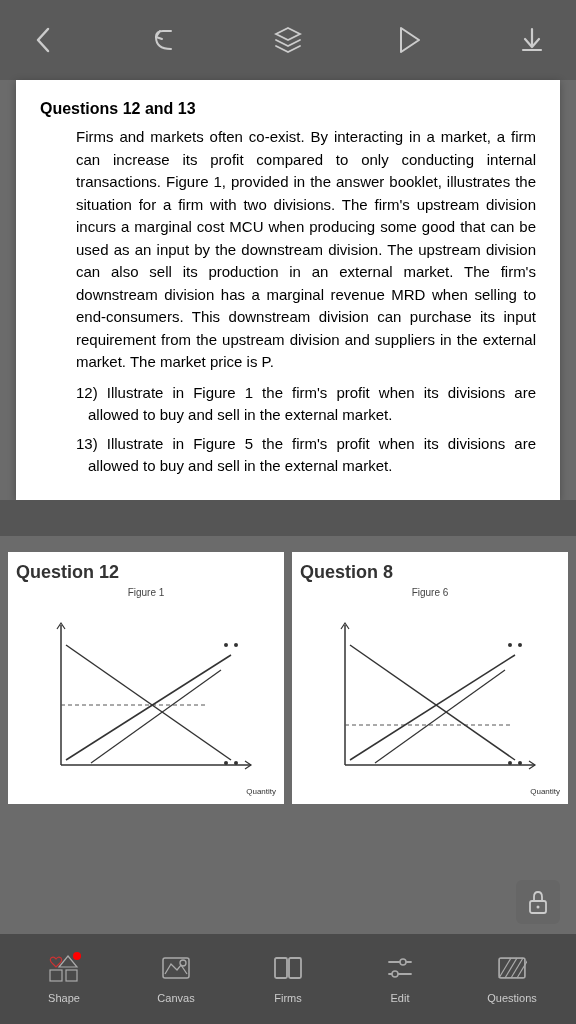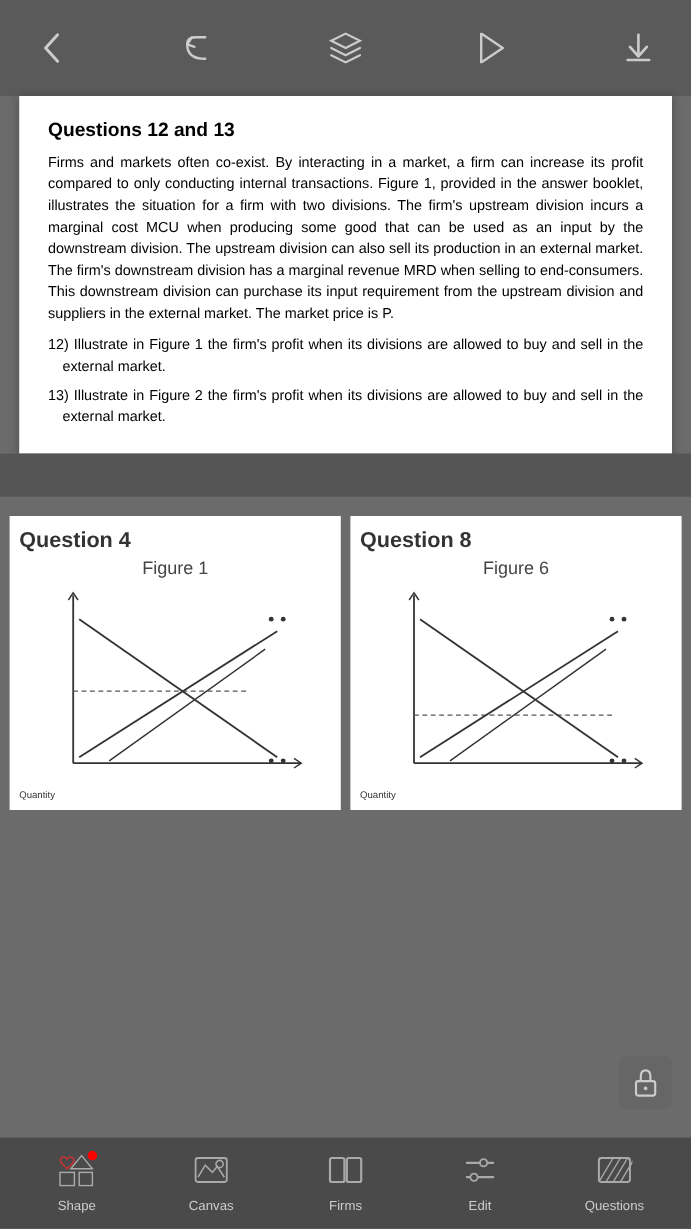--- a/index.html
+++ b/index.html
@@ -52,24 +52,25 @@
     }
 
     .paper-title {
       font-size: 16px;
       font-weight: bold;
       margin-bottom: 8px;
       color: #000;
     }
 
     .paper-body {
-      font-size: 12px;
+      font-size: 15px;
       line-height: 1.5;
       color: #000;
       text-align: justify;
+      margin-left: 36px;
     }
 
     .paper-body p {
       margin-bottom: 8px;
     }
 
     .paper-body .question-item {
       margin-bottom: 6px;
       padding-left: 12px;
       text-indent: -12px;
@@ -98,34 +99,34 @@
     }
 
     .figure-question-title {
       font-size: 18px;
       font-weight: bold;
       color: #333;
       margin-bottom: 4px;
     }
 
     .figure-label {
-      font-size: 15px;
+      font-size: 10px;
       color: #444;
       text-align: center;
-      margin-bottom: 4px;
+      margin-bottom: 17px;
     }
 
     .figure-svg-container {
       width: 100%;
       height: 170px;
     }
 
     .figure-caption {
       font-size: 8px;
-      text-align: left;
+      text-align: right;
       color: #333;
       margin-top: 2px;
     }
 
     
     .lock-btn {
       position: absolute;
       right: 16px;
       bottom: 100px;
       width: 44px;
@@ -137,21 +138,21 @@
       justify-content: center;
       cursor: pointer;
     }
 
     
     .bottom-nav {
       position: absolute;
       bottom: 0;
       left: 0;
       width: 100%;
-      height: 76px;
+      height: 90px;
       background: #4a4a4a;
       display: flex;
       align-items: center;
       justify-content: space-around;
       padding: 0 8px;
     }
 
     .nav-item {
       display: flex;
       flex-direction: column;
@@ -219,31 +220,31 @@
     </svg>
   </div>
 </div>
 
 <div class="document-area">
   <div class="paper">
     <div class="paper-title">Questions 12 and 13</div>
     <div class="paper-body">
       <p>Firms and markets often co-exist. By interacting in a market, a firm can increase its profit compared to only conducting internal transactions. Figure 1, provided in the answer booklet, illustrates the situation for a firm with two divisions. The firm's upstream division incurs a marginal cost MCU when producing some good that can be used as an input by the downstream division. The upstream division can also sell its production in an external market. The firm's downstream division has a marginal revenue MRD when selling to end-consumers. This downstream division can purchase its input requirement from the upstream division and suppliers in the external market. The market price is P.</p>
       <p class="question-item">12) Illustrate in Figure 1 the firm's profit when its divisions are allowed to buy and sell in the external market.</p>
-      <p class="question-item">13) Illustrate in Figure 2 the firm's profit when its divisions are allowed to buy and sell in the external market.</p>
+      <p class="question-item">13) Illustrate in Figure 5 the firm's profit when its divisions are allowed to buy and sell in the external market.</p>
     </div>
   </div>
 </div>
 
 <div class="dark-separator"></div>
 
 <div class="figures-area">
 
   <div class="figure-block">
-    <div class="figure-question-title">Question 4</div>
+    <div class="figure-question-title">Question 12</div>
     <div class="figure-label">Figure 1</div>
     <div class="figure-svg-container">
       <svg width="100%" height="100%" viewBox="0 0 230 170" preserveAspectRatio="xMidYMid meet">
 
         <line x1="30" y1="10" x2="30" y2="150" stroke="#333" stroke-width="1.5"></line>
         <line x1="30" y1="150" x2="220" y2="150" stroke="#333" stroke-width="1.5"></line>
 
         <polyline points="26,14 30,8 34,14" fill="none" stroke="#333" stroke-width="1.2"></polyline>
 
         <polyline points="214,146 220,150 214,154" fill="none" stroke="#333" stroke-width="1.2"></polyline>

